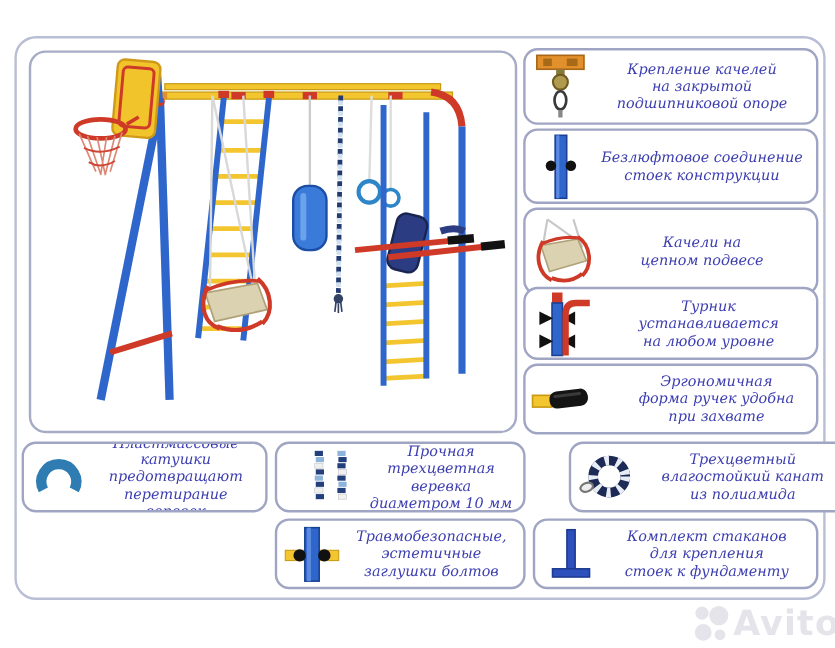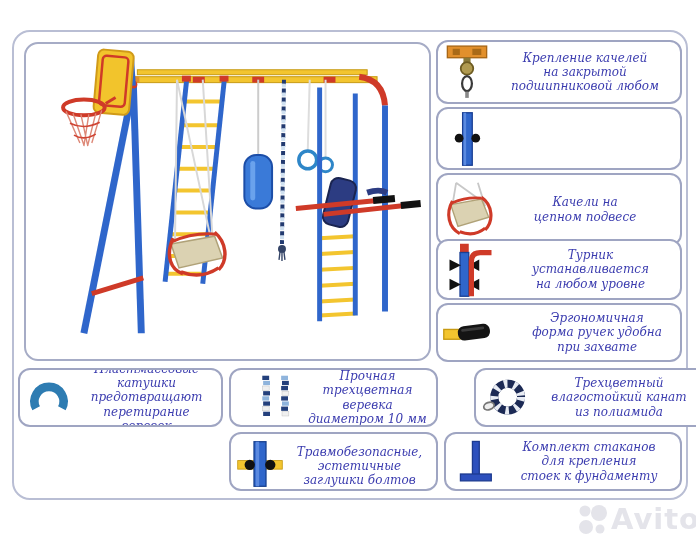--- a/index.html
+++ b/index.html
@@ -122,32 +122,34 @@
         <rect x="12" y="6" width="8" height="7" fill="#7a4a08" opacity="0.55"></rect>
         <rect x="34" y="6" width="10" height="7" fill="#7a4a08" opacity="0.55"></rect>
         <rect x="24" y="16" width="8" height="7" fill="#8a7a3a"></rect>
         <circle cx="28" cy="28" r="7" fill="#b09a50" stroke="#6e5c22" stroke-width="2"></circle>
         <ellipse cx="28" cy="45" rx="5.5" ry="8.5" fill="#ffffff" stroke="#3a3a3a" stroke-width="2.5"></ellipse>
         <rect x="26" y="54" width="4" height="7" fill="#888888"></rect>
       </svg>
     </div>
     <div class="txt">Крепление качелей
 на закрытой
-подшипниковой любом</div>
+подшипниковой опоре</div>
   </div>
 
   <div class="box" style="left:436px; top:107px; width:246px; height:63px;">
     <div class="icn">
       <svg width="50" height="56" viewBox="0 0 56 64">
         <rect x="23" y="2" width="11" height="60" fill="#2f66cb" stroke="#1a3f94" stroke-width="1.5"></rect>
         <rect x="24" y="2" width="3" height="60" fill="#5b8ae0"></rect>
         <circle cx="19" cy="31" r="5" fill="#111111"></circle>
         <circle cx="38" cy="31" r="5" fill="#111111"></circle>
       </svg>
     </div>
+    <div class="txt">Безлюфтовое соединение
+стоек конструкции</div>
   </div>
 
   <div class="box" style="left:436px; top:173px; width:246px; height:73px;">
     <div class="icn">
       <svg width="52" height="58" viewBox="0 0 56 64">
         <path d="M16,2 L12,26 M40,2 L48,28 M16,2 L44,22" stroke="#c8c8c8" stroke-width="2" fill="none"></path>
         <polygon points="10,26 44,20 52,40 18,50" fill="#dbd2b2" stroke="#b0a278" stroke-width="1.5"></polygon>
         <path d="M12,22 C4,36 8,52 20,58" stroke="#cf3a28" stroke-width="3.5" fill="none"></path>
         <path d="M44,18 C56,26 58,44 48,54" stroke="#cf3a28" stroke-width="3.5" fill="none"></path>
         <path d="M20,56 Q36,62 48,52" stroke="#cf3a28" stroke-width="3.5" fill="none"></path>
@@ -240,21 +242,21 @@
           <ellipse cx="10" cy="37" rx="6" ry="4" fill="#eeeeee" stroke="#777777" stroke-width="2"></ellipse>
         </g>
       </svg>
     </div>
     <div class="txt">Трехцветный
 влагостойкий канат
 из полиамида</div>
   </div>
 
 
-  <div class="box" style="left:229px; top:432px; width:209px; height:59px;align-items:flex-end;">
+  <div class="box" style="left:229px; top:432px; width:209px; height:59px;">
     <div class="icn">
       <svg width="48" height="50" viewBox="0 0 56 56">
         <rect x="2" y="24" width="52" height="10" fill="#f3c52f" stroke="#c79a12" stroke-width="1"></rect>
         <rect x="21" y="2" width="14" height="52" fill="#2f66cb" stroke="#17408f" stroke-width="1.5"></rect>
         <rect x="23" y="2" width="4" height="52" fill="#5b8ae0"></rect>
         <circle cx="16" cy="29" r="6" fill="#111111"></circle>
         <circle cx="40" cy="29" r="6" fill="#111111"></circle>
       </svg>
     </div>
     <div class="txt">Травмобезопасные,

